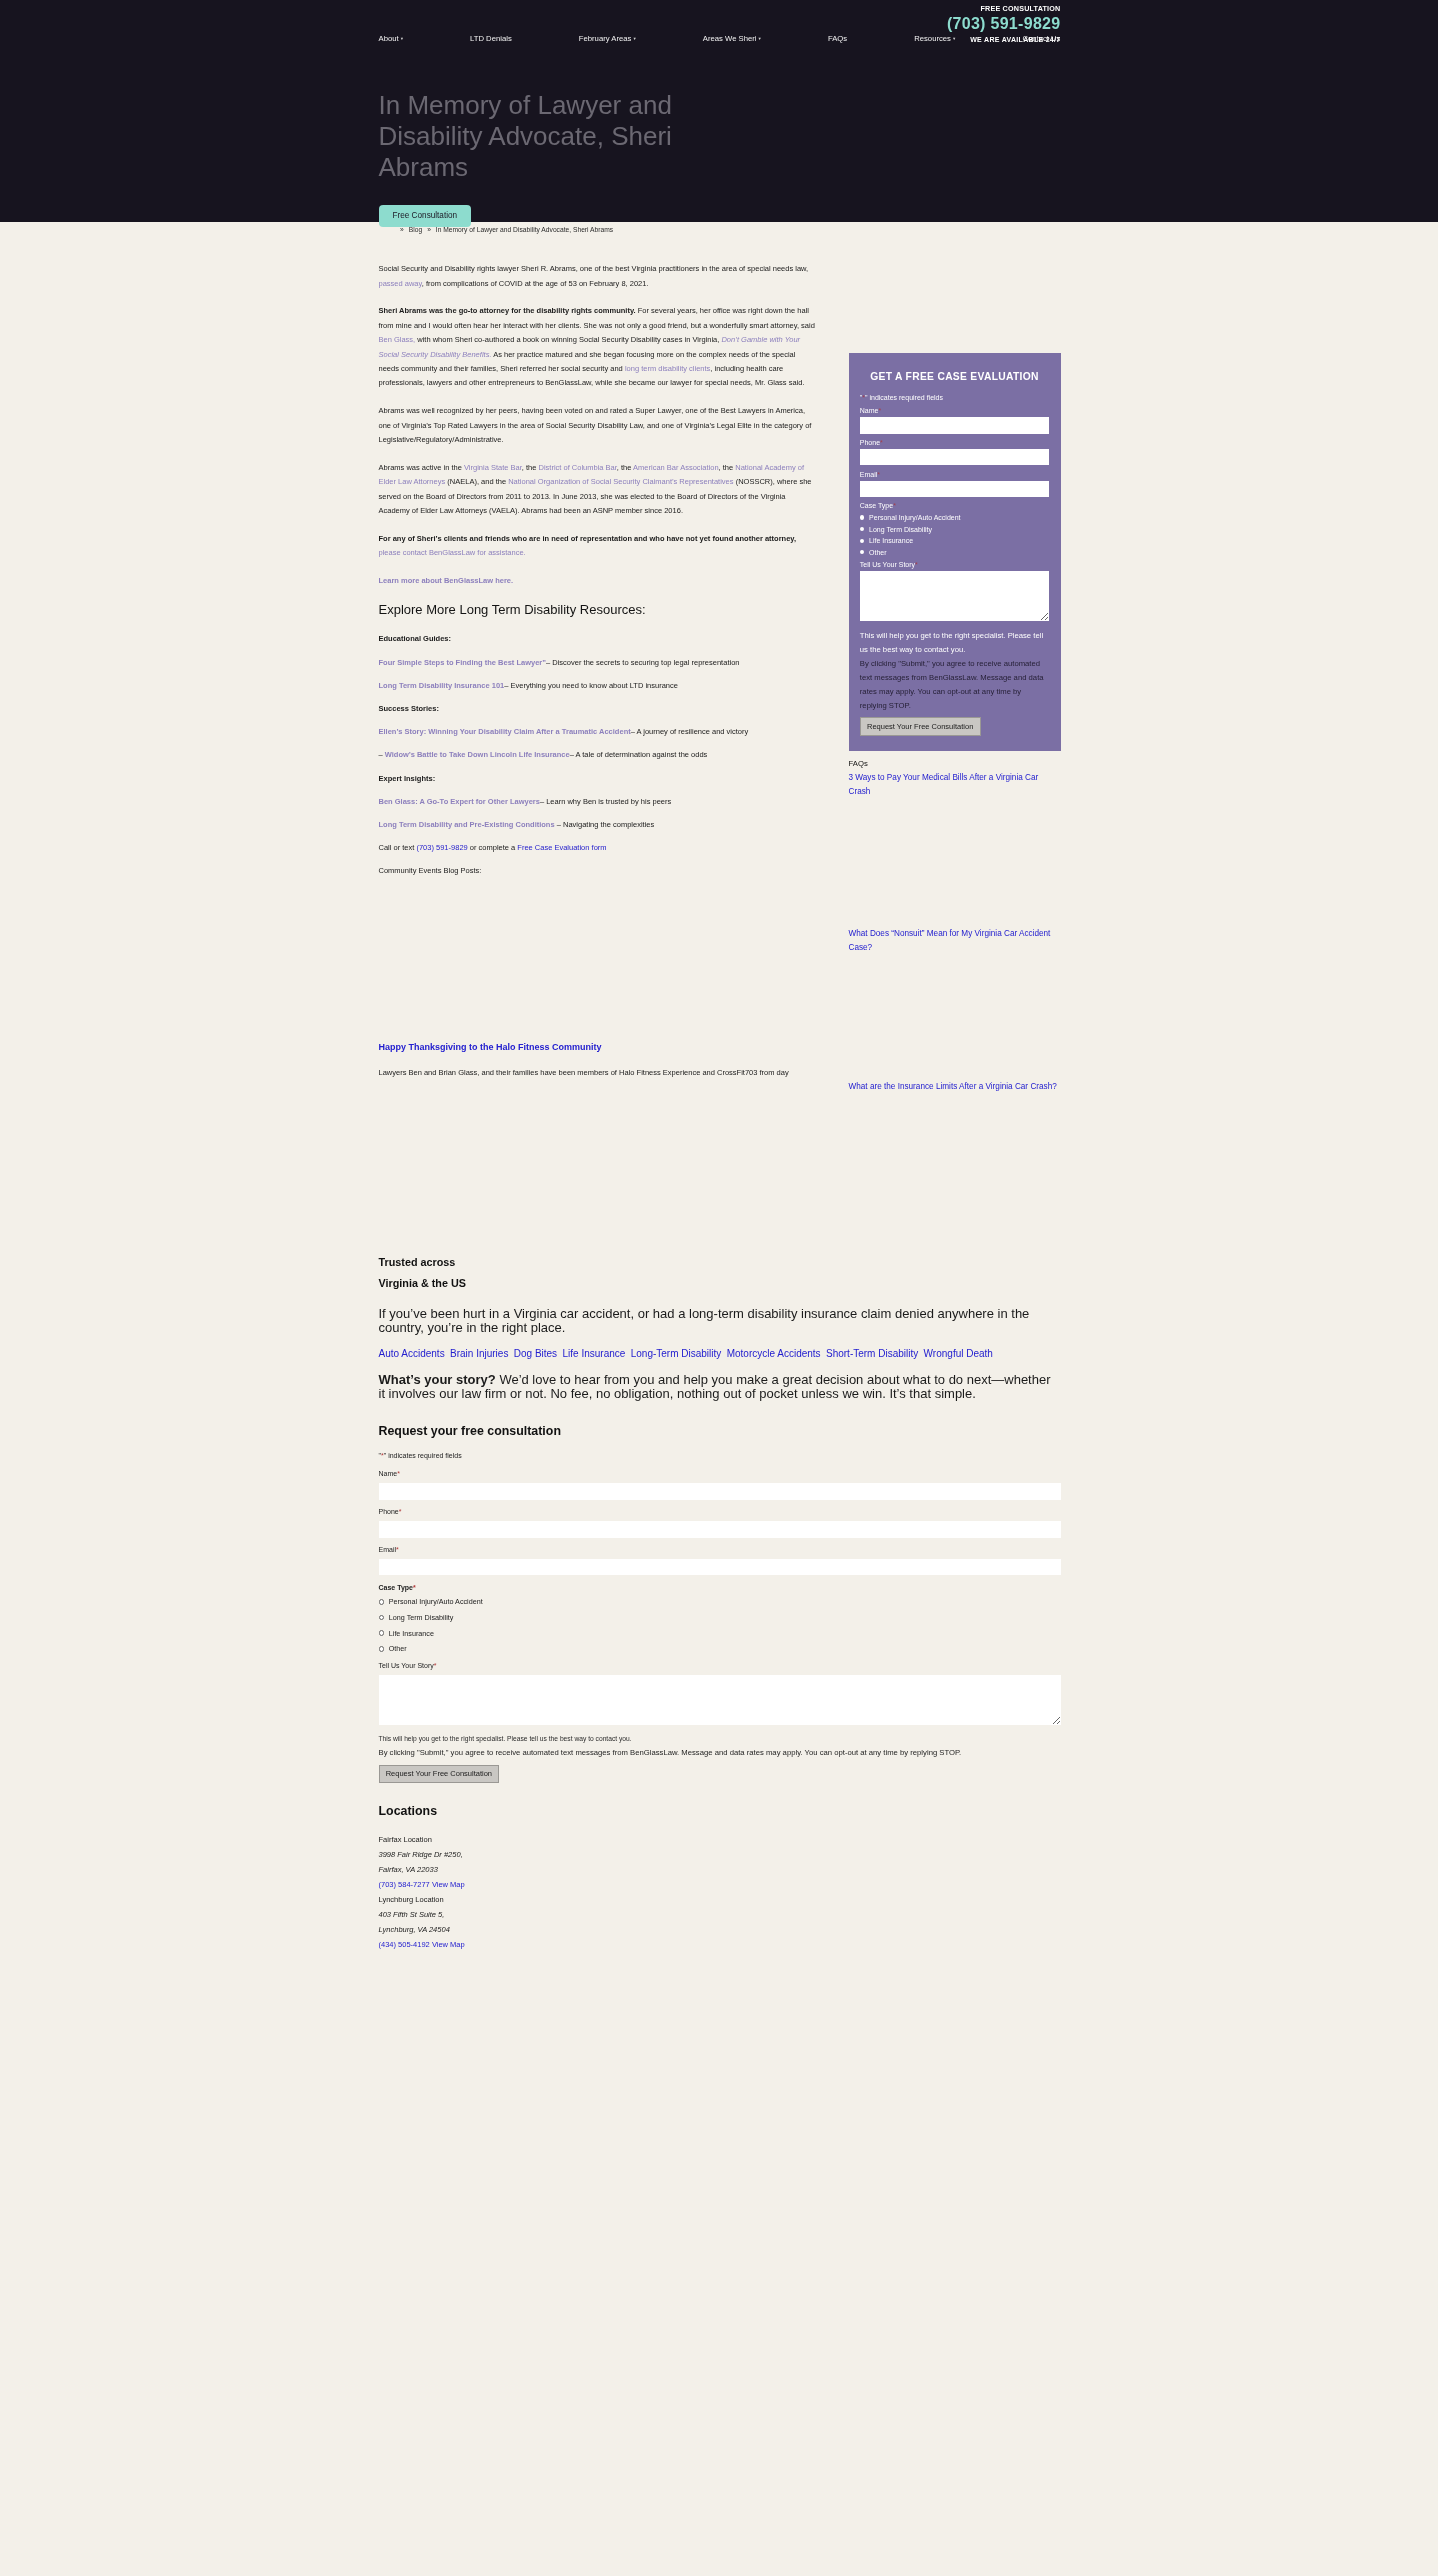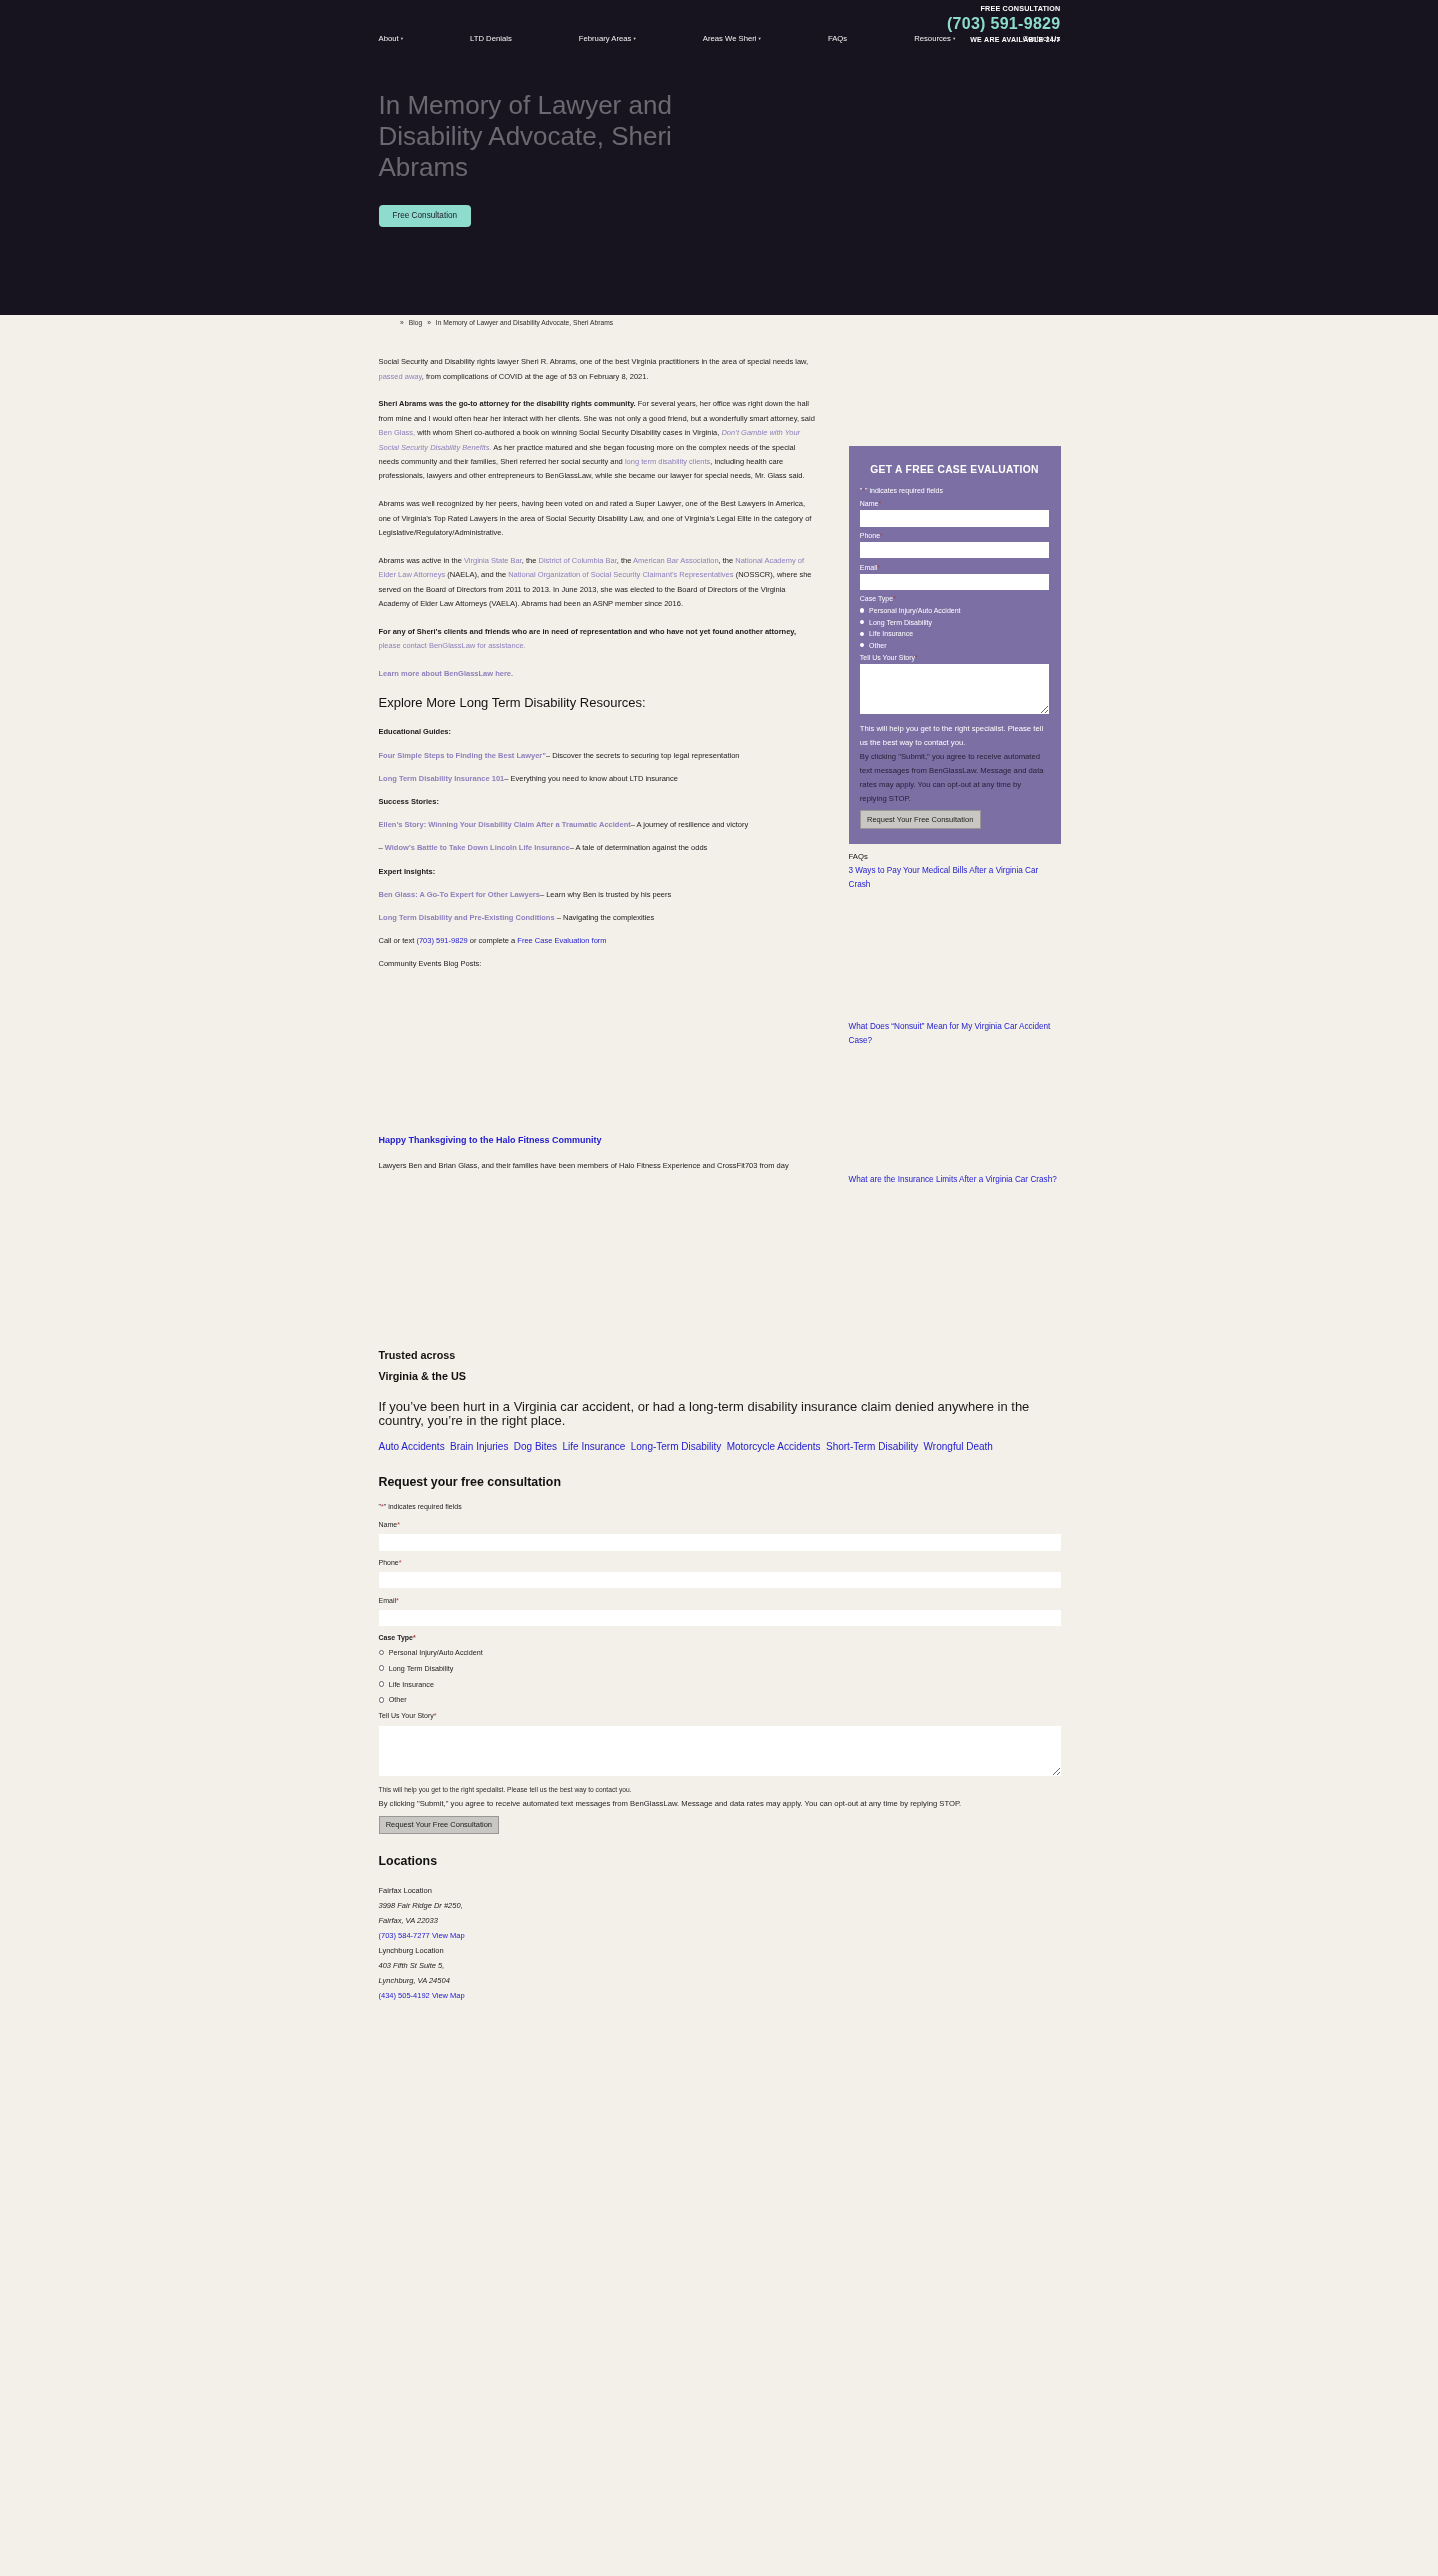--- a/index.html
+++ b/index.html
@@ -6,21 +6,21 @@
   * { margin:0; padding:0; box-sizing:border-box; }
   html,body { background:#f3f0e9; }
   body {
     width:1439px; min-height:2999px;
     font-family:"Liberation Sans", sans-serif;
     color:#1b1b1b;
   }
   .container { width:682px; margin:0 auto; position:relative; }
 
   
-  .hero { background:#17141f; height:315px; }
+  .hero { background:#17141f; height:222px; }
   .topbar { position:absolute; top:4.1px; right:0; text-align:right; }
   .topbar .free-consult { color:#fff; font-weight:bold; font-size:7.2px; letter-spacing:0.2px; }
   .topbar .phone { color:#8ddcce; font-weight:bold; font-size:16px; letter-spacing:0.3px; margin:1.5px 0 3.1px; }
   .topbar .avail { color:#fff; font-weight:bold; font-size:7px; letter-spacing:0.3px; }
   .nav { display:flex; justify-content:space-between; align-items:center; padding-top:34px; width:100%; }
   .nav a { color:#f2f2f2; font-size:7.7px; text-decoration:none; white-space:nowrap; }
   .nav .caret { font-size:4.6px; color:#cfcfcf; margin-left:2.1px; vertical-align:1px; }
   .hero h1 {
     margin-top:47px; width:371px;
     font-size:26px; line-height:31px; font-weight:500; color:#6b6872;
@@ -231,20 +231,21 @@
       <a>Auto Accidents</a>
       <a>Brain Injuries</a>
       <a>Dog Bites</a>
       <a>Life Insurance</a>
       <a>Long-Term Disability</a>
       <a>Motorcycle Accidents</a>
       <a>Short-Term Disability</a>
       <a>Wrongful Death</a>
     </div>
 
+    <p><span class="seg b">What’s your story?</span><span class="seg plain"> We’d love to hear from you and help you make a great decision about what to do next—whether it involves our law firm or not. No fee, no obligation, nothing out of pocket unless we win. It’s that simple.</span></p>
 
     <h2 class="request">Request your free consultation</h2>
 
     <div class="b-form">
       <div class="req"><span class="seg plain">"</span><span class="seg ast">*</span><span class="seg plain">" indicates required fields</span></div>
 
       <label class="f-label"><span>Name</span><span class="ast">*</span></label>
       <input class="t-input" type="text" style="">
 
       <label class="f-label"><span>Phone</span><span class="ast">*</span></label>

